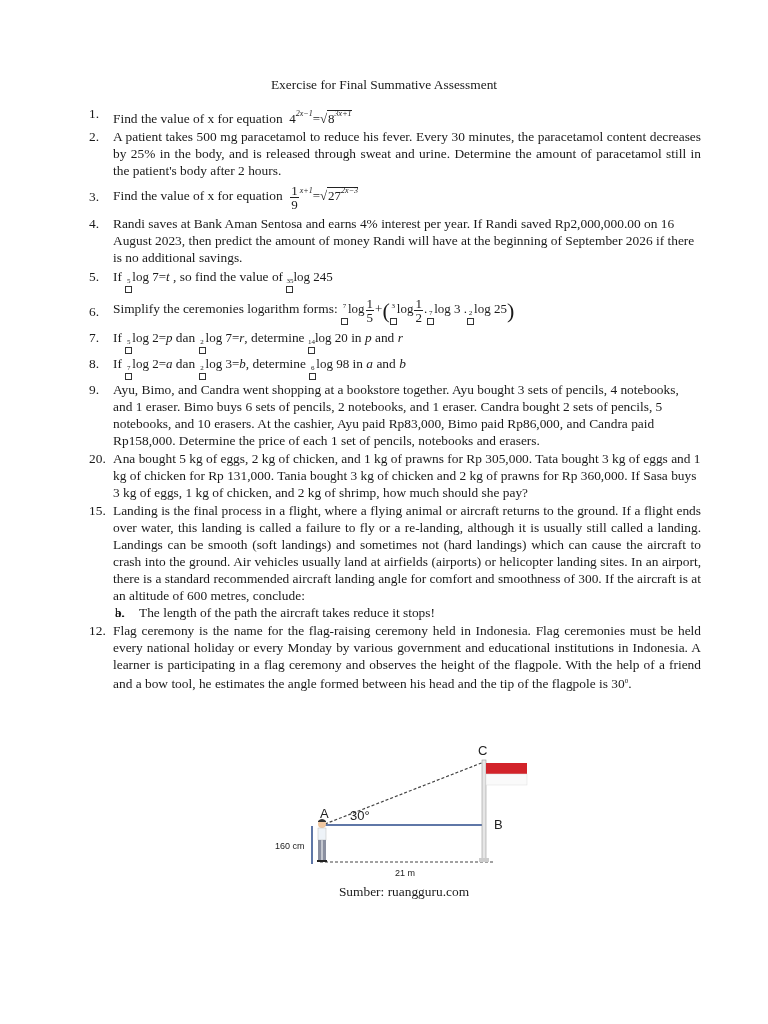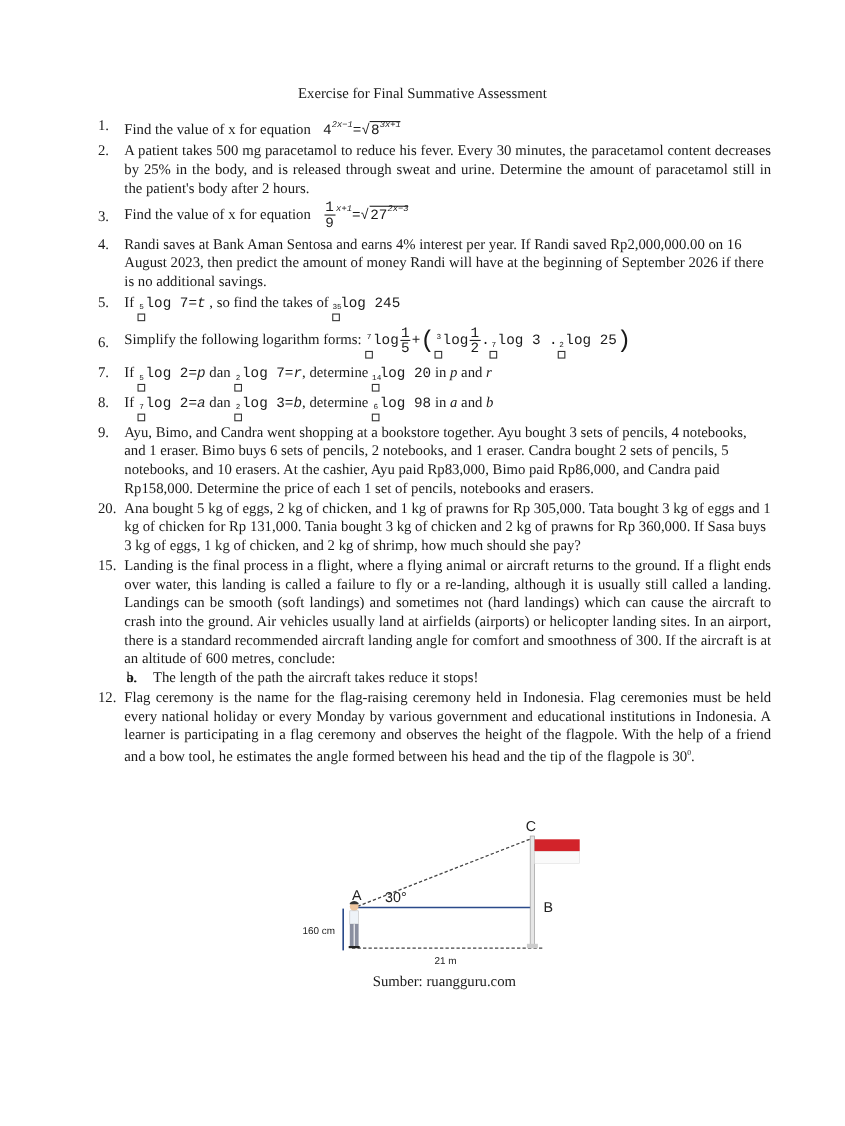--- a/index.html
+++ b/index.html
@@ -3,21 +3,21 @@
 <meta charset="utf-8">
 <style>
   html, body { margin:0; padding:0; background:#ffffff; }
   body { width:768px; height:1024px; position:relative; overflow:hidden;
          font-family:"Liberation Serif","DejaVu Serif",serif; color:#1a1a1a; font-size:13.4px; }
   .title { position:absolute; top:77px; left:0; width:768px; text-align:center; font-size:13.4px; }
   ol.q { position:absolute; left:89px; top:105px; width:612px; margin:0; padding:0; list-style:none; }
   ol.q > li { position:relative; padding-left:24px; line-height:17px; margin:0 0 1px 0; }
   ol.q > li .num { position:absolute; left:0; top:0; }
   .just { text-align:justify; }
-  .m { font-family:Liberation Mono, monospace; font-size:13px; white-space:nowrap; }
+  .m { font-family:Liberation Serif, serif; font-size:13px; white-space:nowrap; }
   .sup { font-size:8px; vertical-align:7px; font-style:italic; }
   .pre { display:inline-block; font-size:7px; line-height:7px; vertical-align:-2px; text-align:center; width:7px; }
   .pre .box { display:block; width:5px; height:5px; border:1px solid #333; margin:1px auto 0; }
   .frac { display:inline-block; vertical-align:middle; text-align:center; line-height:13px; margin:0 1px; }
   .frac span { display:block; }
   .frac .n { border-bottom:1px solid #222; padding:0 1px; }
   .sqrt { border-top:1px solid #222; padding-left:1px; }
   ul.sub { list-style:none; margin:0; padding:0; }
   ul.sub li { position:relative; padding-left:26px; line-height:17px; }
   ul.sub li .l { position:absolute; left:2px; }
@@ -45,26 +45,26 @@
     <span class="m">&nbsp;<span class="frac"><span class="n">1</span><span>9</span></span><span class="sup">x+1</span>=√<span class="sqrt">27<span class="sup">2x−3</span></span></span>
   </li>
   <li>
     <span class="num">4.</span>
     <span>Randi saves at Bank Aman Sentosa and earns 4% interest per year. If Randi saved Rp2,000,000.00 on 16 August 2023, then predict the amount of money Randi will have at the beginning of September 2026 if there is no additional savings.</span>
   </li>
   <li style="margin-top:2px;margin-bottom:4px;">
     <span class="num">5.</span>
     <span>If</span>
     <span class="m"><span class="pre">5<span class="box"></span></span>log 7=<i>t</i></span>
-    <span>, so find the takes of</span>
+    <span>, so find the value of</span>
     <span class="m"><span class="pre">35<span class="box"></span></span>log 245</span>
   </li>
   <li style="margin-bottom:4px;">
     <span class="num" style="top:6px;">6.</span>
-    <span>Simplify the following logarithm forms:</span>
+    <span>Simplify the ceremonies logarithm forms:</span>
     <span class="m"><span class="pre">7<br><br><span class="box"></span></span>log<span class="frac"><span class="n">1</span><span>5</span></span>+<span style="font-size:22px;vertical-align:middle;">(</span><span class="pre">3<br><br><span class="box"></span></span>log<span class="frac"><span class="n">1</span><span>2</span></span>.<span class="pre">7<span class="box"></span></span>log 3 .<span class="pre">2<span class="box"></span></span>log 25<span style="font-size:22px;vertical-align:middle;">)</span></span>
   </li>
   <li>
     <span class="num">7.</span>
     <span>If</span>
     <span class="m"><span class="pre">5<span class="box"></span></span>log 2=<i>p</i></span>
     <span>dan</span>
     <span class="m"><span class="pre">2<span class="box"></span></span>log 7=<i>r</i></span><span>, determine</span>
     <span class="m"><span class="pre">14<span class="box"></span></span>log 20</span>
     <span>in</span> <i>p</i>

